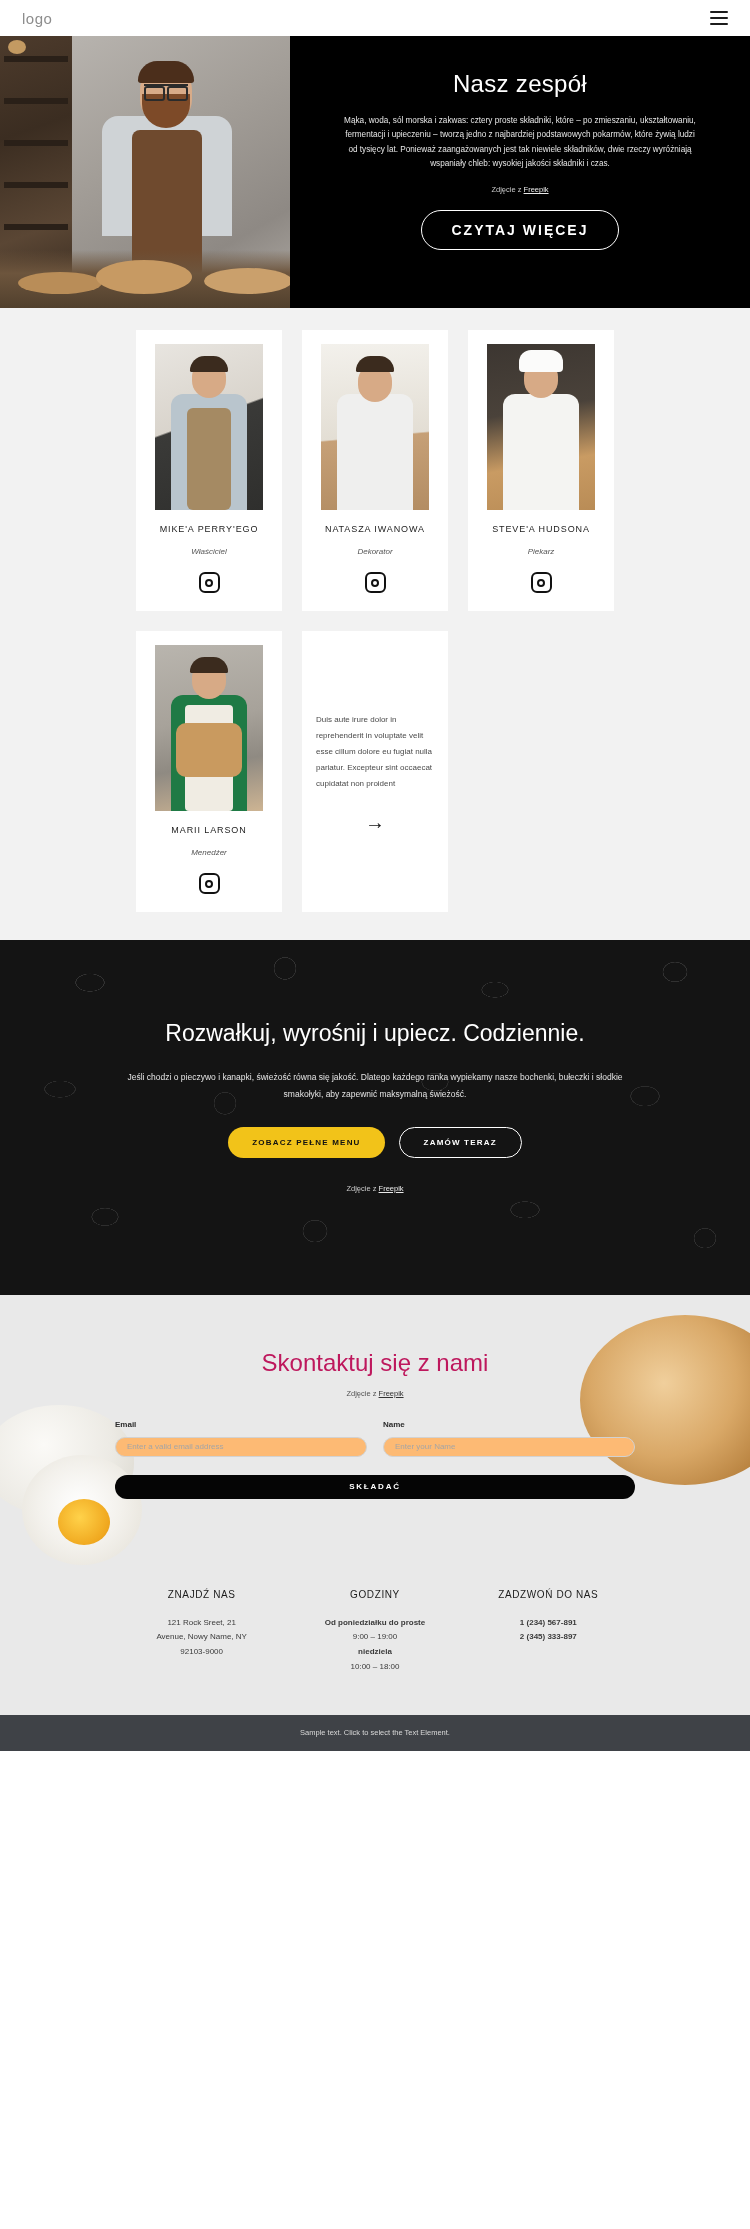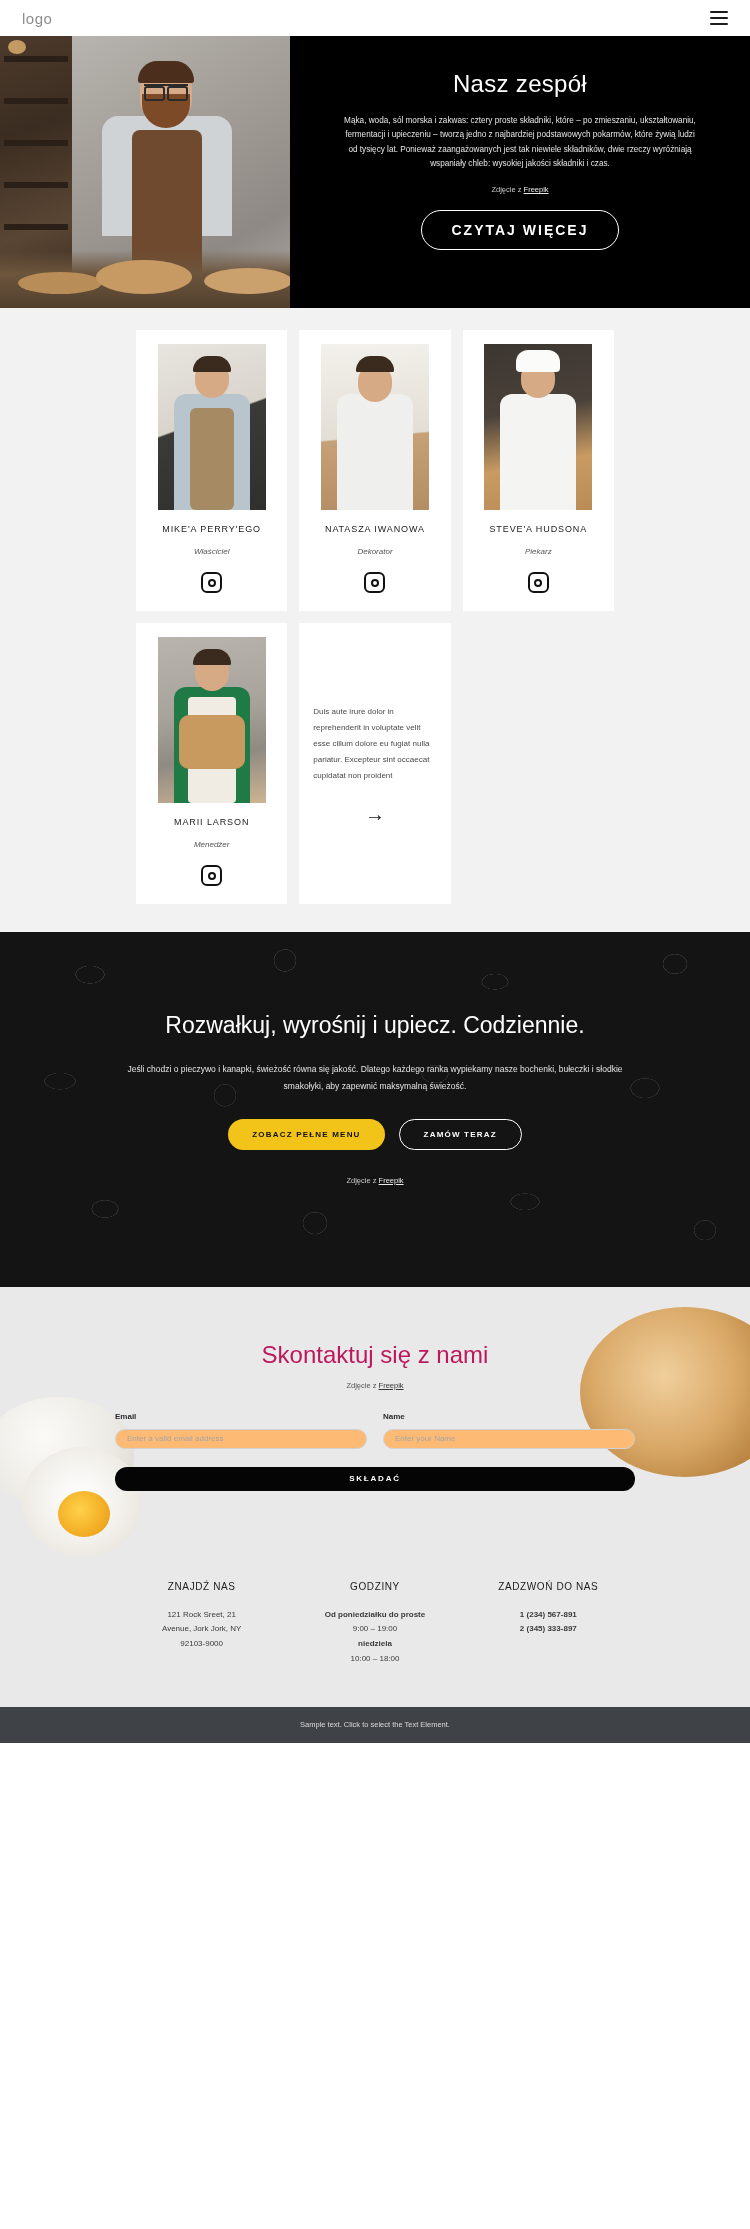--- a/index.html
+++ b/index.html
@@ -142,21 +142,21 @@
     padding: 11px 30px;
     background: transparent;
     cursor: pointer;
   }
 
   
   .team-section { background:#f2f2f2; padding: 22px 0 28px; }
   .team-grid {
     width: 478px; margin: 0 auto;
     display: grid; grid-template-columns: repeat(3, 1fr);
-    gap: 12px;
+    gap: 20px;
   }
   .team-card {
     background:#fff;
     padding: 14px 12px 18px;
     text-align:center;
     display:flex; flex-direction:column; align-items:center;
     min-height: 250px;
   }
   .team-photo {
     width: 108px; height: 166px;
@@ -499,21 +499,21 @@
         <label class="form-label">Name</label>
         <input class="form-input" type="text" placeholder="Enter your Name" style="">
       </div>
     </form>
     <button class="submit-btn">SKŁADAĆ</button>
 
     <div class="info-cols">
       <div>
         <div class="info-title">ZNAJDŹ NAS</div>
         <div class="info-line">121 Rock Sreet, 21</div>
-        <div class="info-line">Avenue, Jork Jork, NY</div>
+        <div class="info-line">Avenue, Nowy Name, NY</div>
         <div class="info-line">92103-9000</div>
       </div>
       <div>
         <div class="info-title">GODZINY</div>
         <div class="info-line bold">Od poniedziałku do proste</div>
         <div class="info-line">9:00 – 19:00</div>
         <div class="info-line bold">niedziela</div>
         <div class="info-line">10:00 – 18:00</div>
       </div>
       <div>

